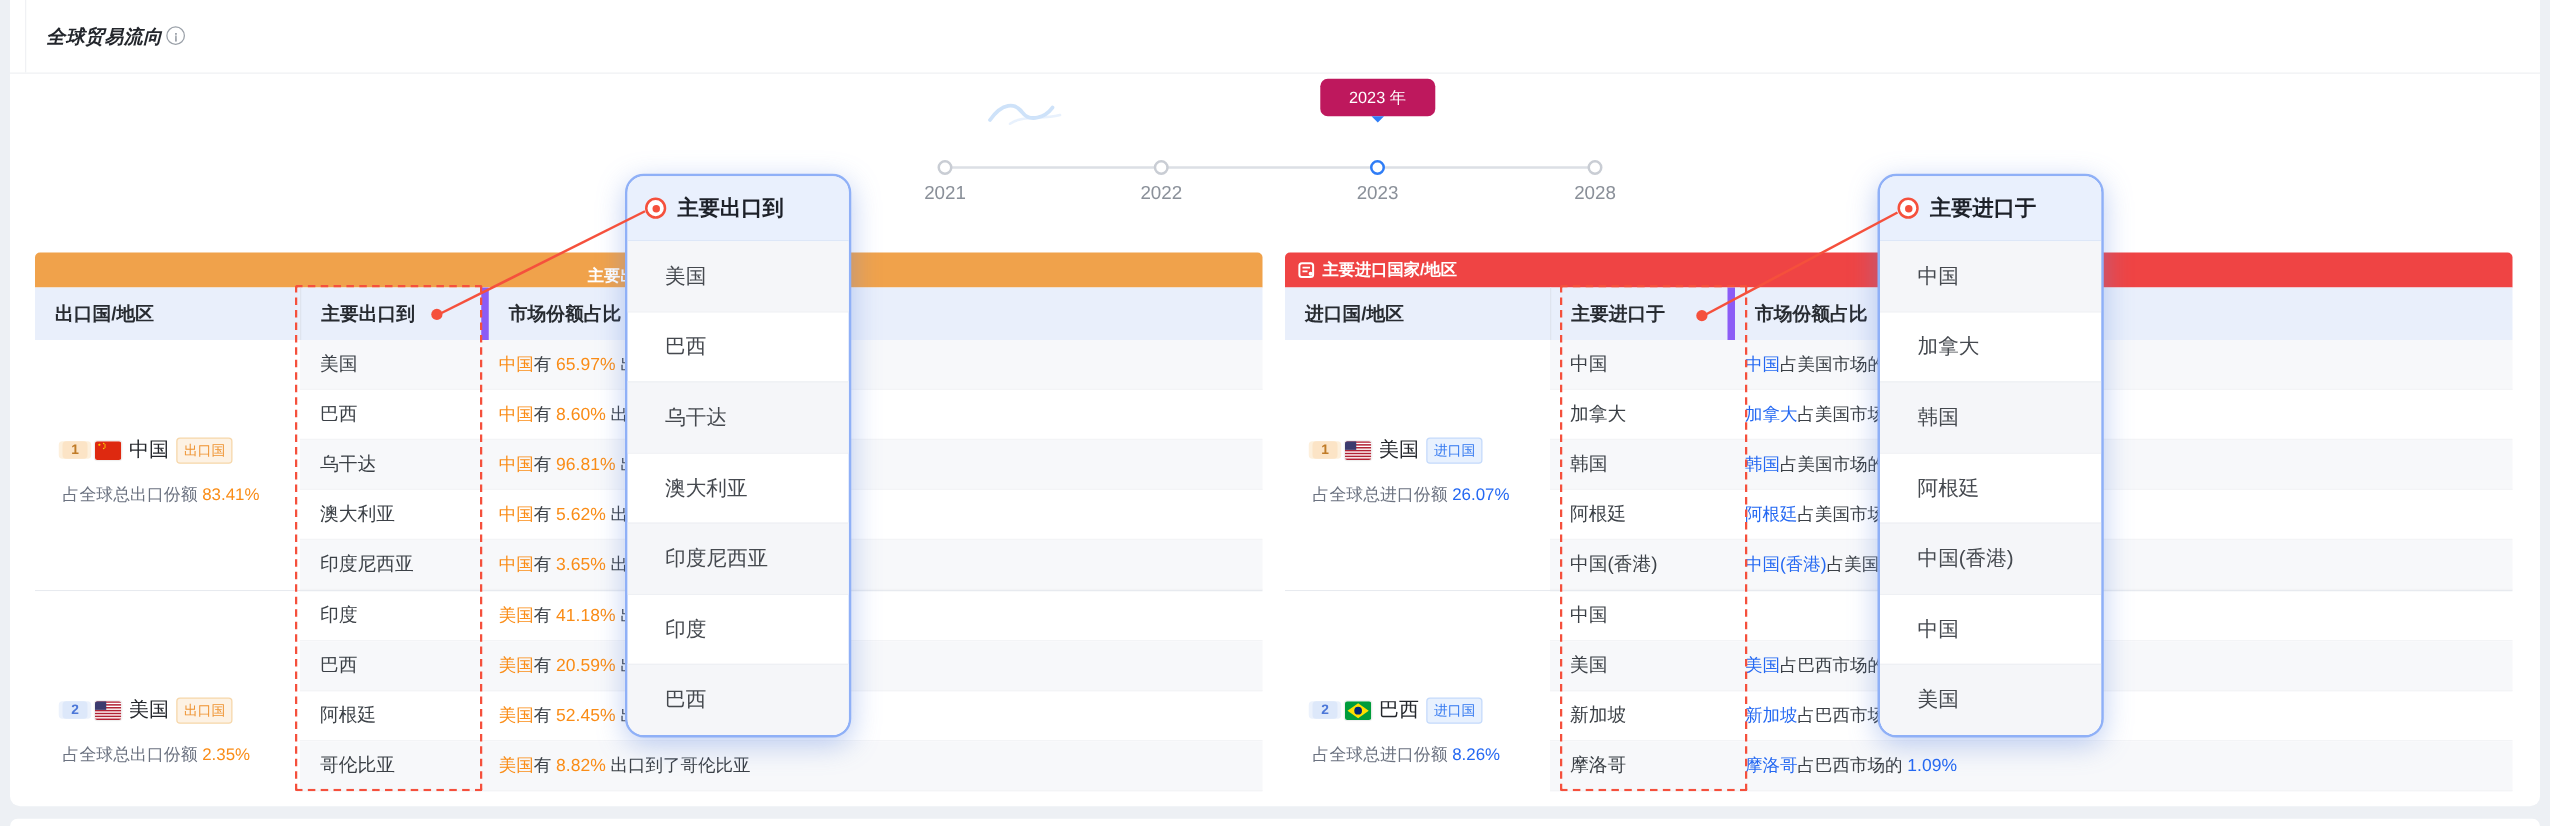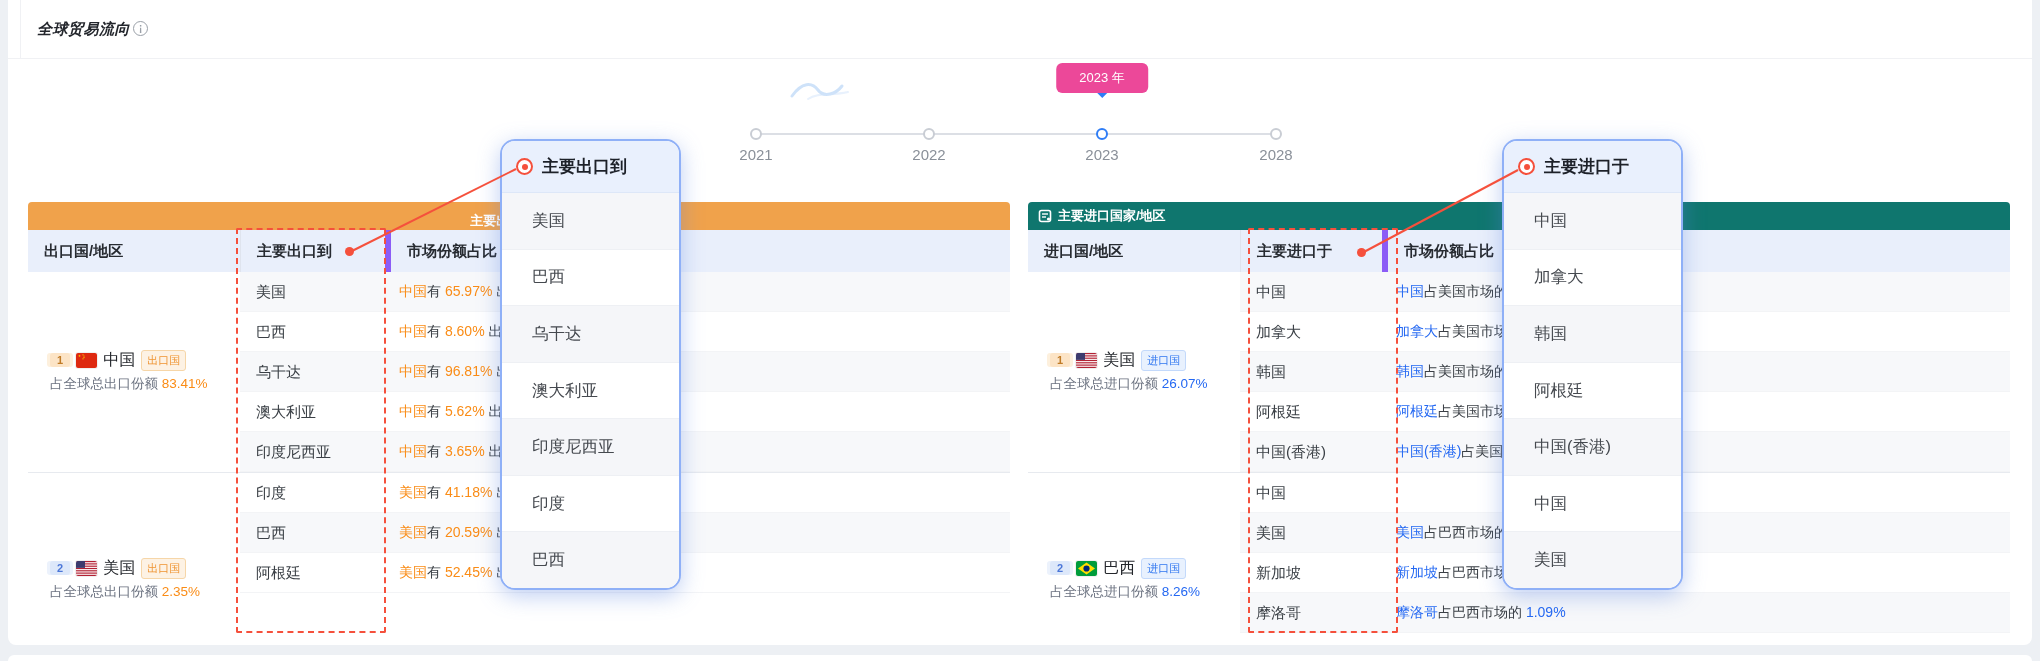--- a/index.html
+++ b/index.html
@@ -15,45 +15,45 @@
 
   .page-title { position:absolute; left:37px; top:20px; font-size:15px; color:#23262c; font-weight:700; letter-spacing:.5px;font-style:italic; }
   .info-icon { position:absolute; left:133px; top:21px; width:15px; height:15px; border:1px solid #9aa0a8; border-radius:50%; color:#9aa0a8; font-size:10px; line-height:13px; text-align:center; font-weight:700; }
   .info-icon::before { content:"!"; transform:rotate(180deg); display:inline-block; }
 
   
   .tl-track { position:absolute; left:756px; top:133px; width:520px; height:2px; background:#dcdfe5; }
   .tl-dot { position:absolute; top:128px; width:12px; height:12px; border-radius:50%; background:#fff; border:2px solid #c9cdd4; }
   .tl-dot.active { border-color:#2f7df6; }
   .tl-label { position:absolute; top:146px; width:80px; margin-left:-40px; text-align:center; font-size:15px; color:#8a9099; }
-  .tl-tooltip { position:absolute; left:1102px; top:63px; transform:translateX(-50%); background:#ec4899; color:#fff; font-size:13px; padding:6px 23px; border-radius:6px; white-space:nowrap; }
+  .tl-tooltip { position:absolute; left:1102px; top:63px; transform:translateX(-50%); background:#be185d; color:#fff; font-size:13px; padding:6px 23px; border-radius:6px; white-space:nowrap; }
   .tl-tooltip::after { content:""; position:absolute; left:50%; bottom:-5px; margin-left:-5px; border-left:5px solid transparent; border-right:5px solid transparent; border-top:5px solid #2f7df6; }
   .watermark { position:absolute; left:788px; top:78px; opacity:.55; filter:blur(.5px); }
 
   
   .trade-table { position:absolute; top:202px; width:982px; }
   .trade-table.left { left:28px; } .trade-table.right { left:1028px; }
   .sec-header { height:28px; border-radius:4px 4px 0 0; display:flex; align-items:center; padding-left:10px; color:#fff; font-size:13px; font-weight:700; gap:6px; }
-  .sec-header.orange { background:#f0a24b;flex-direction:column; } .sec-header.blue { background:#0f766e; }
+  .sec-header.orange { background:#f0a24b;flex-direction:column; } .sec-header.blue { background:#ef4444; }
   .col-header { height:42px; background:#e9effb; display:flex; font-size:15px; font-weight:700; color:#272b31; }
   .col-header > div { display:flex; align-items:center; padding-left:16px; }
   .ch1 { width:212px; } .ch2 { width:145px; border-left:1px solid #dfe4ee; } .ch3 { flex:1; border-left:6px solid #8b5cf6; }
   .tbody { background:#fff; }
   .tgroup { display:flex; } .tgroup + .tgroup { border-top:1px solid #e7eaef; }
   .gcell { width:212px; background:#fff; display:flex; flex-direction:column; justify-content:flex-start; padding:0 0 0 22px; }
   .tgroup.g1 .gcell { padding-top:77px; } .tgroup.g2 .gcell { padding-top:84px; }
   .grows { flex:1; }
   .trow { display:flex; height:40px; border-bottom:1px solid #f3f4f6; }
   .trow.odd { background:#f7f8fa; }
   .dest { width:145px; font-size:15px; color:#3b4046; line-height:39px; padding-left:16px; white-space:nowrap; }
   .share { flex:1; font-size:14px; color:#3b4046; line-height:39px; padding-left:14px; white-space:nowrap; overflow:hidden; }
   .hl-o { color:#fa8c16; font-weight:500; } .hl-b { color:#2468f2; font-weight:500; }
   .gline1 { display:flex; align-items:center; gap:6px; height:22px; }
   .gname { font-size:16px; color:#23262b; font-weight:500; }
-  .gline2 { margin-top:4px; font-size:13.5px; color:#6b7280; white-space:nowrap; }
+  .gline2 { margin-top:16px; font-size:13.5px; color:#6b7280; white-space:nowrap; }
   .rank { font-size:11px; font-weight:700; padding:1px 7px; border-radius:3px; }
   .rank.r1 { background:#fce4c6; color:#c07b27; box-shadow:-3px 0 0 #fdf0dd,3px 0 0 #fdf0dd; }
   .rank.r2 { background:#dde8fa; color:#4c77d8; box-shadow:-3px 0 0 #ecf2fc,3px 0 0 #ecf2fc; }
   .role { font-size:11px; padding:2px 5px; border-radius:3px; font-weight:500; }
   .role.orange { background:#fdf2e4; color:#ef9433; border:1px solid #f6d6a8; }
   .role.blue { background:#e8f1fe; color:#3177f0; border:1px solid #c3d9fb; }
   .flag { width:21px; height:15px; border-radius:2px; flex:0 0 auto; box-shadow:0 0 0 1px rgba(0,0,0,.06); }
 
   
   .dash-box { position:absolute; top:228px; width:150px; height:405px; border:2px dashed #f5503c; border-radius:2px; z-index:20; pointer-events:none; }
@@ -188,20 +188,24 @@
               <div class="share"><span class="hl-o">美国</span><span>有 </span><span class="hl-o">41.18%</span><span> 出口到了印度</span></div>
             </div>
           <div class="trow odd">
               <div class="dest">巴西</div>
               <div class="share"><span class="hl-o">美国</span><span>有 </span><span class="hl-o">20.59%</span><span> 出口到了巴西</span></div>
             </div>
           <div class="trow">
               <div class="dest">阿根廷</div>
               <div class="share"><span class="hl-o">美国</span><span>有 </span><span class="hl-o">52.45%</span><span> 出口到了阿根廷</span></div>
             </div>
+          <div class="trow odd">
+              <div class="dest">哥伦比亚</div>
+              <div class="share"><span class="hl-o">美国</span><span>有 </span><span class="hl-o">8.82%</span><span> 出口到了哥伦比亚</span></div>
+            </div>
         </div>
       </div>
     </div>
   </div>
 
   <div class="trade-table right">
     <div class="sec-header blue">
       <svg class="clip-icon" viewBox="0 0 14 14">
         <rect x="1.5" y="1.5" width="11" height="11" rx="2" fill="none" stroke="#fff" stroke-width="1.6"></rect>
         <line x1="4" y1="5" x2="10" y2="5" stroke="#fff" stroke-width="1.4"></line>

